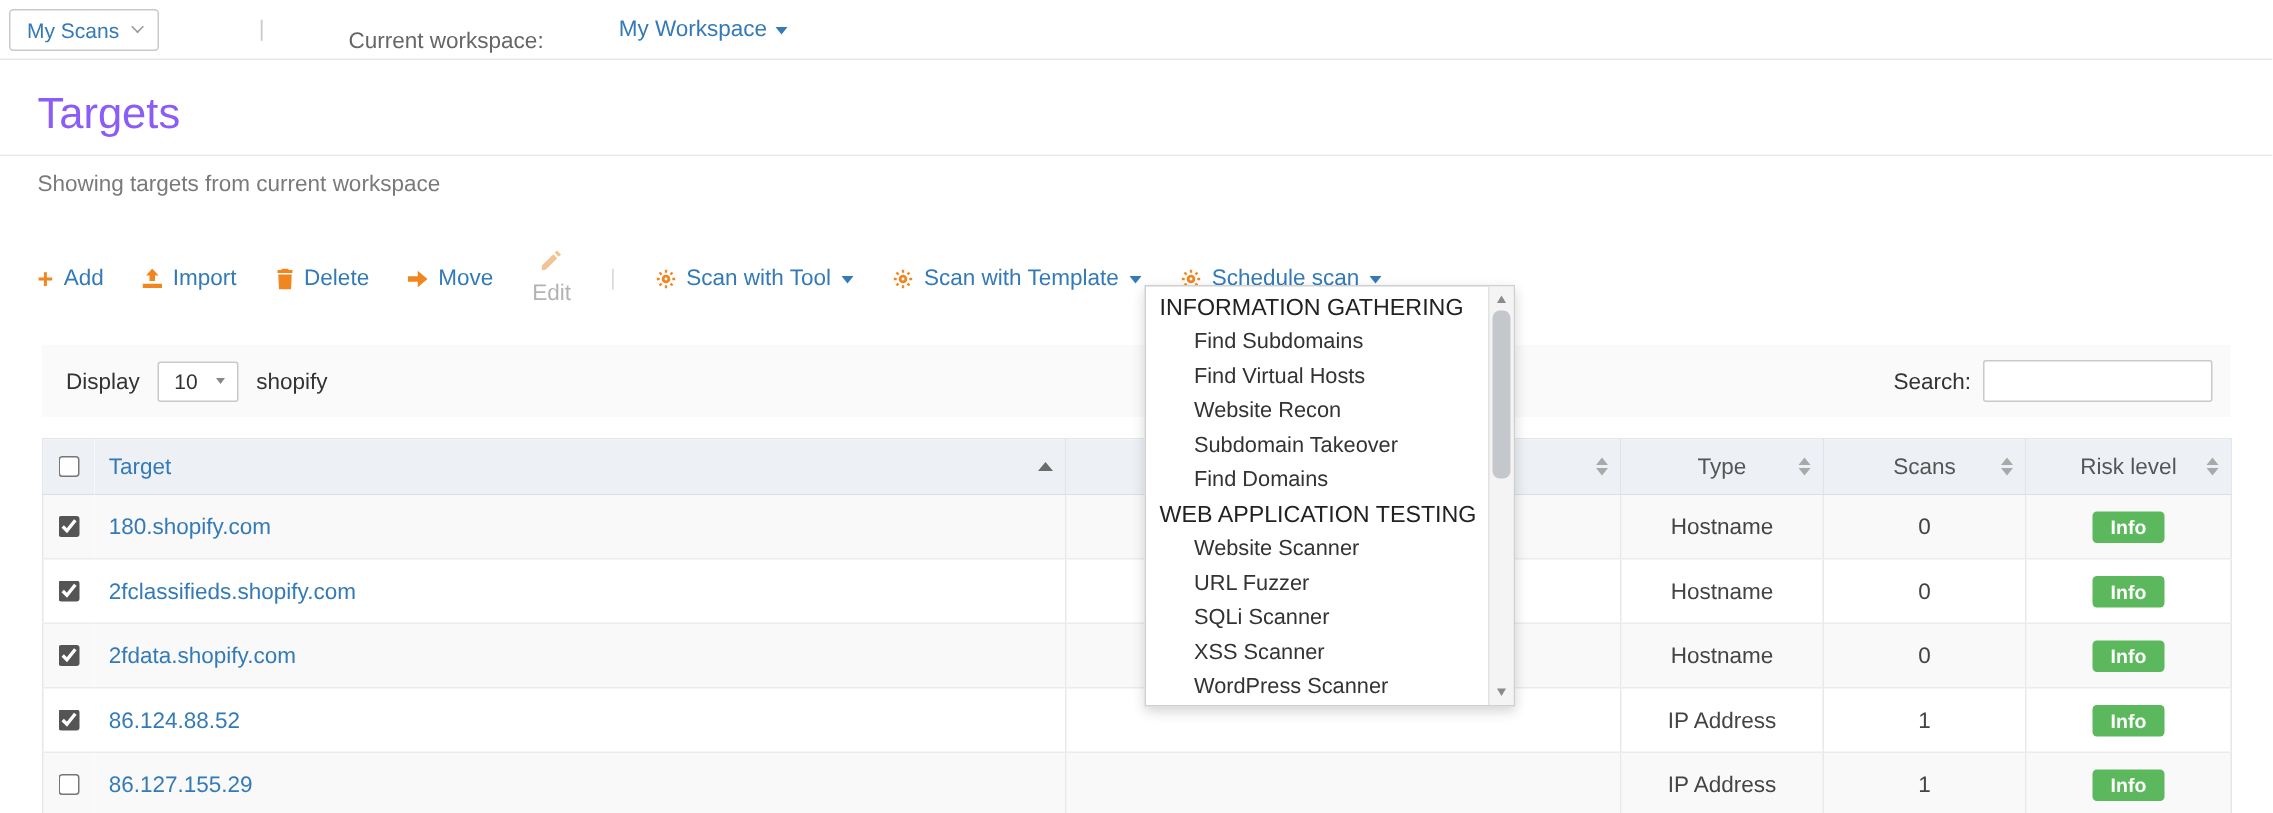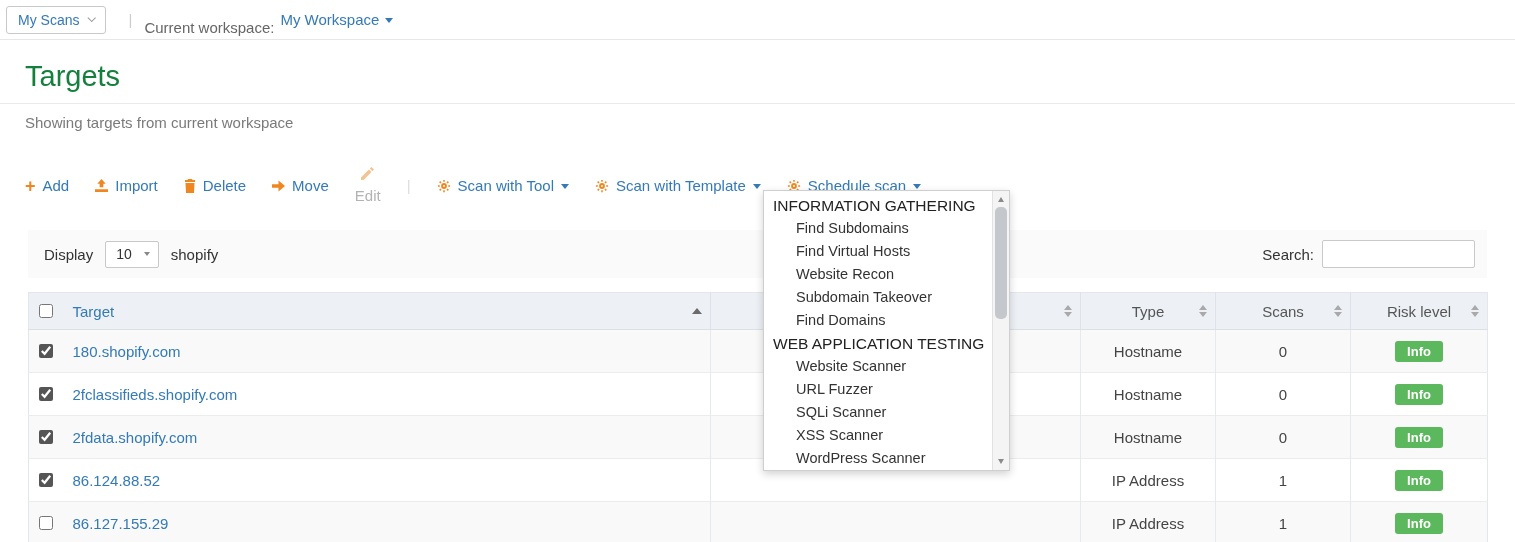--- a/index.html
+++ b/index.html
@@ -1,32 +1,32 @@
 <!DOCTYPE html>
 <html><head>
 <meta charset="utf-8">
 <style>
   * { box-sizing: border-box; }
   body {
     width: 1515px; height: 542px; margin: 0; overflow: hidden; position: relative;
     background: #fff; color: #333; font-family: "Liberation Sans", sans-serif; font-size: 15px;
   }
   
-  .topbar { height: 40px; display: flex; align-items: center; padding-left: 6px; border-bottom: 1px solid #e7e7e7; }
+  .topbar { height: 40px; display: flex; align-items: center; padding-left: 6px; border-bottom: 1px solid #e7e7e7; gap: 44px; }
   .myscans-btn { display: inline-flex; align-items: center; gap: 9px; border: 1px solid #c9c9c9; border-radius: 3px;
     padding: 5px 11px; color: #337ab7; font-size: 14px; background: #fff; cursor: pointer; font-family: inherit; }
   .chev { width: 6px; height: 6px; border-right: 1.5px solid #999; border-bottom: 1.5px solid #999;
     transform: rotate(45deg) translate(-1px,-2px); display: inline-block; }
   .topbar .pipe { color: #ccc; margin: 0 12px 0 22px; }
   .ws-label { color: #666; margin-top: 16px; }
   .ws-value { color: #337ab7; margin-left: 6px; display: inline-flex; align-items: center; gap: 6px; cursor: pointer; }
   .caret { width: 0; height: 0; border-left: 4px solid transparent; border-right: 4px solid transparent;
     border-top: 5px solid #337ab7; display: inline-block; margin-top: 2px; }
   
-  .page-title { margin: 20px 0 0 25px; font-size: 29px; font-weight: 400; color: #15803d; }
+  .page-title { margin: 20px 0 0 25px; font-size: 29px; font-weight: 400; color: #8b5cf6; }
   .rule { border: none; border-top: 1px solid #eaeaea; margin: 10px 0 0 0; }
   .subtitle { margin: 10px 0 0 25px; color: #7a7a7a; }
   
   .toolbar { margin: 36px 0 0 25px; display: flex; align-items: center; gap: 26px; }
   .tool { display: inline-flex; align-items: center; gap: 7px; color: #337ab7; cursor: pointer; }
   .tool.disabled { color: #b3b3b3; cursor: default; flex-direction: column; }
   .plus { color: #f0861f; font-weight: 700; font-size: 18px; line-height: 1; }
   .toolbar .pipe { color: #ddd; }
   .icon { display: inline-flex; }
   

